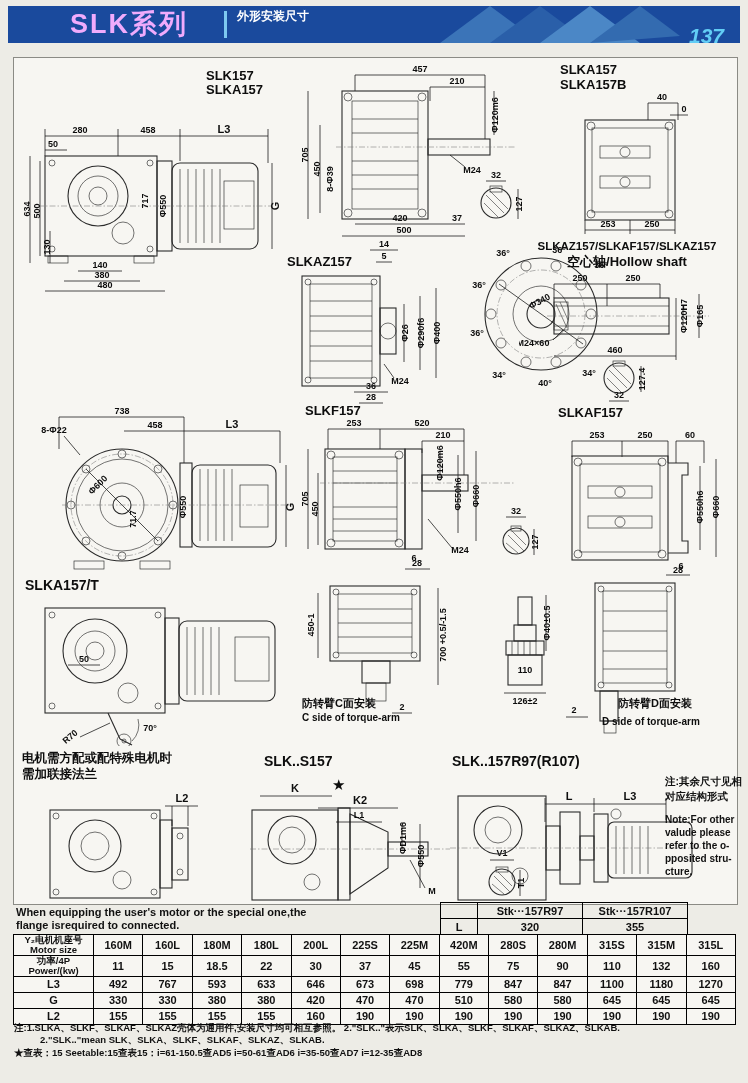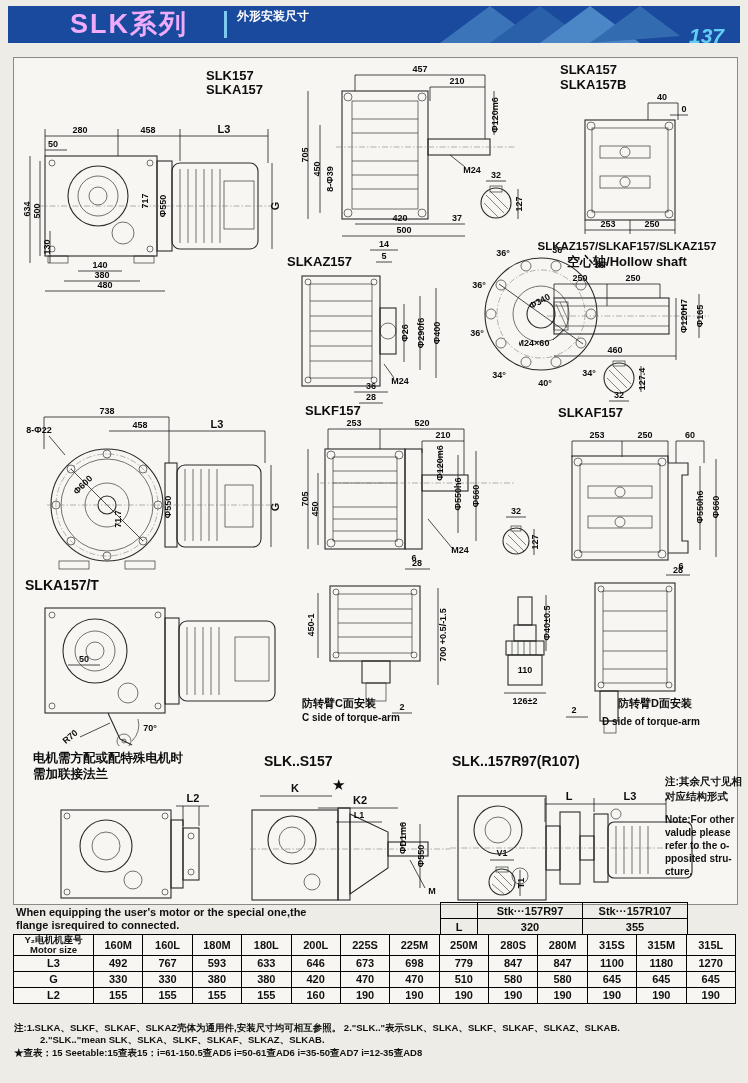--- a/index.html
+++ b/index.html
@@ -329,21 +329,21 @@
           <rect class="ol2" x="94" y="125" width="12" height="5"></rect>
           <line class="hx" x1="90" y1="134" x2="108" y2="152"></line>
             <line class="hx" x1="88" y1="142" x2="102" y2="156"></line>
             <line class="hx" x1="94" y1="130" x2="112" y2="148"></line>
         </g>
         <text class="dm" transform="rotate(-90 126 143)" x="126" y="143">127.4</text>
         <text class="dm" x="100" y="162">32</text>
       </svg>
     </div>
 
-    <div class="cell" style="left:5px;top:345px;width:280px;height:172px">
+    <div class="cell" style="left:20px;top:345px;width:280px;height:172px">
       <svg viewBox="0 0 280 172">
         <g class="dl">
           <line x1="25" y1="14" x2="150" y2="14"></line>
             <line x1="25" y1="14" x2="25" y2="46"></line>
             <line x1="150" y1="14" x2="150" y2="60"></line>
           <line x1="90" y1="28" x2="150" y2="28"></line>
             <line x1="150" y1="28" x2="246" y2="28"></line>
             <line x1="246" y1="28" x2="246" y2="60"></line>
           <line x1="30" y1="33" x2="46" y2="52"></line>
           <line x1="252" y1="62" x2="252" y2="144"></line>
@@ -584,21 +584,21 @@
           <rect class="ol" x="40" y="118" width="18" height="30"></rect>
           <rect class="ol2" x="44" y="148" width="12" height="12"></rect>
         </g>
         <line class="dl" x1="6" y1="144" x2="28" y2="144"></line>
         <text class="dm" x="14" y="140">2</text>
         <text class="cap" x="58" y="134">防转臂D面安装</text>
         <text class="cap10" x="42" y="152">D side of torque-arm</text>
       </svg>
     </div>
 
-    <div class="cell" style="left:17px;top:690px;width:234px;height:155px">
+    <div class="cell" style="left:6px;top:690px;width:234px;height:155px">
       <svg viewBox="0 0 234 155">
         <text class="cap12" x="2" y="14">电机需方配或配特殊电机时</text>
         <text class="cap12" x="2" y="30">需加联接法兰</text>
         <g>
           <rect class="ol" x="30" y="62" width="110" height="88"></rect>
           <circle class="ol" cx="75" cy="98" r="26"></circle>
             <circle class="ol2" cx="75" cy="98" r="14"></circle>
           <circle class="ol2" cx="102" cy="132" r="9"></circle>
           <circle class="ol2" cx="36" cy="68" r="3"></circle>
             <circle class="ol2" cx="134" cy="68" r="3"></circle>
@@ -730,26 +730,42 @@
     <tbody>
         <tr class="hrow">
       <th class="corner"><span>Y₂电机机座号</span><br><span>Motor size</span></th>
     <th>160M</th>
           <th>160L</th>
           <th>180M</th>
           <th>180L</th>
           <th>200L</th>
           <th>225S</th>
           <th>225M</th>
-          <th>250M</th>
+          <th>420M</th>
           <th>280S</th>
           <th>280M</th>
           <th>315S</th>
           <th>315M</th>
           <th>315L</th>
+        </tr>
+    <tr class="prow">
+      <th class="plabel"><span>功率/4P</span><br><span>Power/(kw)</span></th>
+    <td>11</td>
+          <td>15</td>
+          <td>18.5</td>
+          <td>22</td>
+          <td>30</td>
+          <td>37</td>
+          <td>45</td>
+          <td>55</td>
+          <td>75</td>
+          <td>90</td>
+          <td>110</td>
+          <td>132</td>
+          <td>160</td>
         </tr>
     <tr class="drow">
       <th>L3</th>
     <td>492</td>
           <td>767</td>
           <td>593</td>
           <td>633</td>
           <td>646</td>
           <td>673</td>
           <td>698</td>

